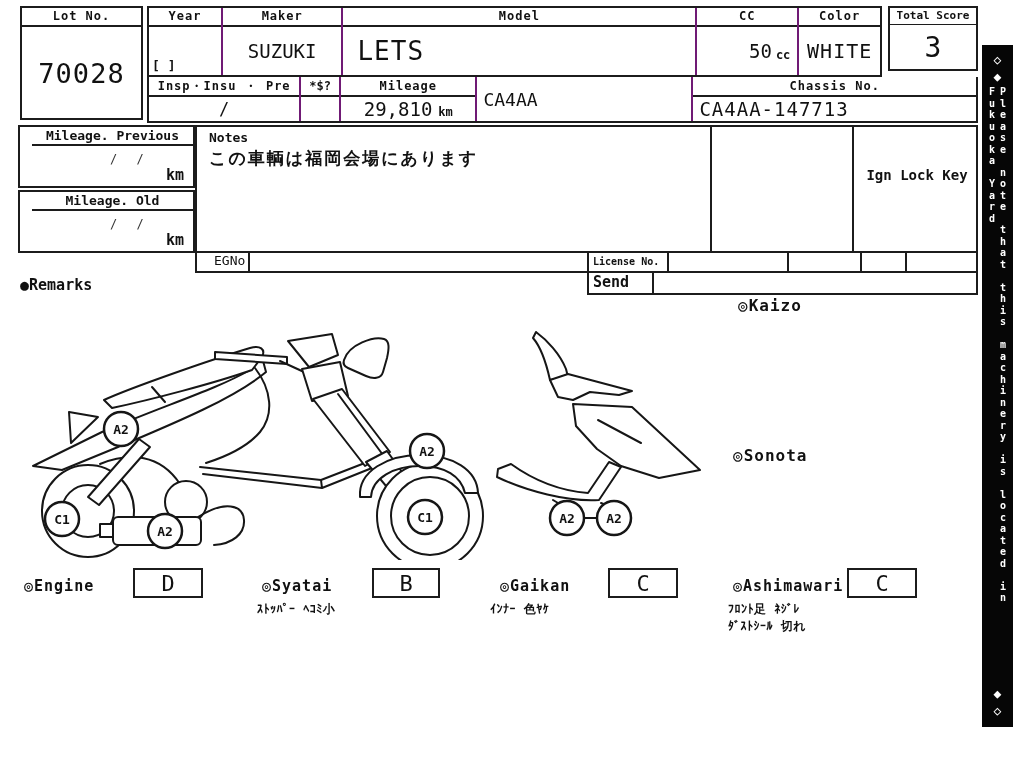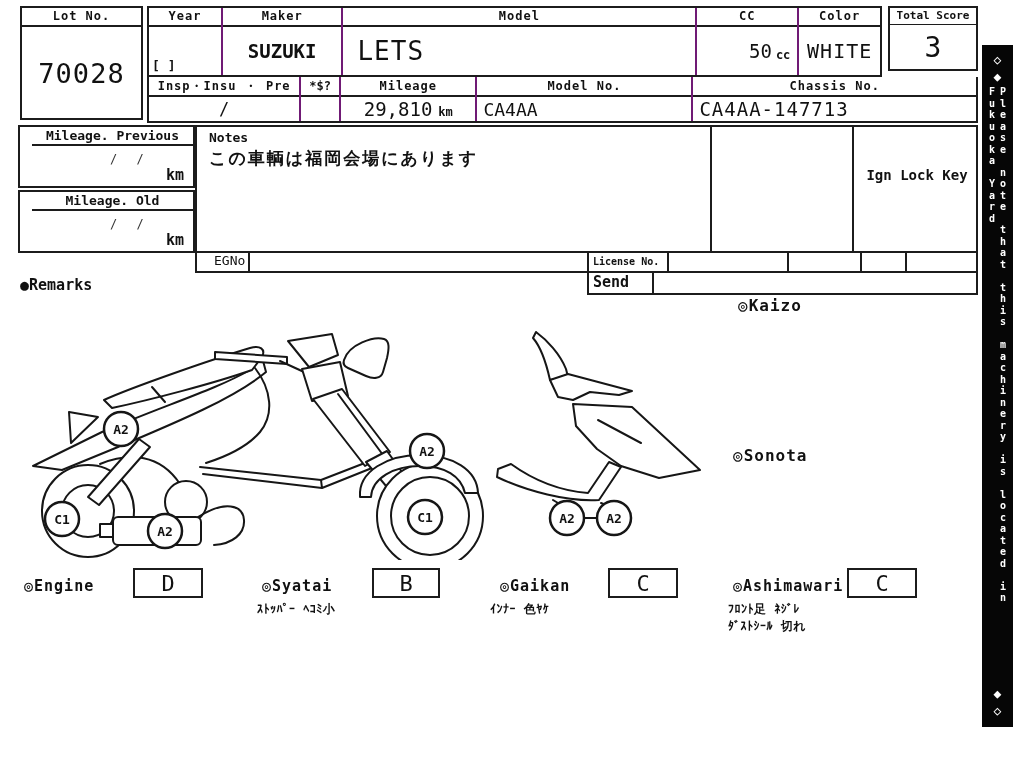--- a/index.html
+++ b/index.html
@@ -65,21 +65,21 @@
 <div class="abs bordered" id="row1">
   <div class="cellcol" style="width:76px">
     <div class="hdr">Year</div>
     <div class="content">
         <div style="position:absolute;left:3px;bottom:2px;font-size:13px;font-weight:bold">[      ]</div>
       </div>
   </div>
   <div class="cellcol" style="width:124px">
     <div class="hdr">Maker</div>
     <div class="content vcenter hcenter" style="display:flex">
-        <span style="font-size:19px;font-weight:700">SUZUKI</span>
+        <span style="font-size:19px;font-weight:400">SUZUKI</span>
       </div>
   </div>
   <div class="cellcol" style="width:364px">
     <div class="hdr">Model</div>
     <div class="content vcenter" style="display:flex;padding-left:14px">
         <span style="font-size:26px;font-weight:500;letter-spacing:1px">LETS</span>
       </div>
   </div>
   <div class="cellcol" style="width:105px">
     <div class="hdr">CC</div>
@@ -113,21 +113,20 @@
     <div class="content"></div>
   </div>
   <div class="cellcol" style="width:137px">
     <div class="hdr">Mileage</div>
     <div class="content vcenter hcenter" style="display:flex">
       <span class="val-big">29,810</span>
       <span style="font-size:12px;font-weight:bold;margin-left:6px;margin-top:6px">km</span>
     </div>
   </div>
   <div class="cellcol" style="width:217px">
-    <div class="hdr">Model No.</div>
     <div class="content vcenter" style="display:flex;padding-left:6px">
         <span style="font-size:18px;font-weight:500">CA4AA</span>
       </div>
   </div>
   <div class="cellcol" style="width:284px">
     <div class="hdr">Chassis No.</div>
     <div class="content vcenter" style="display:flex;padding-left:6px">
         <span style="font-size:19px;font-weight:500;letter-spacing:1px">CA4AA-147713</span>
       </div>
   </div>

